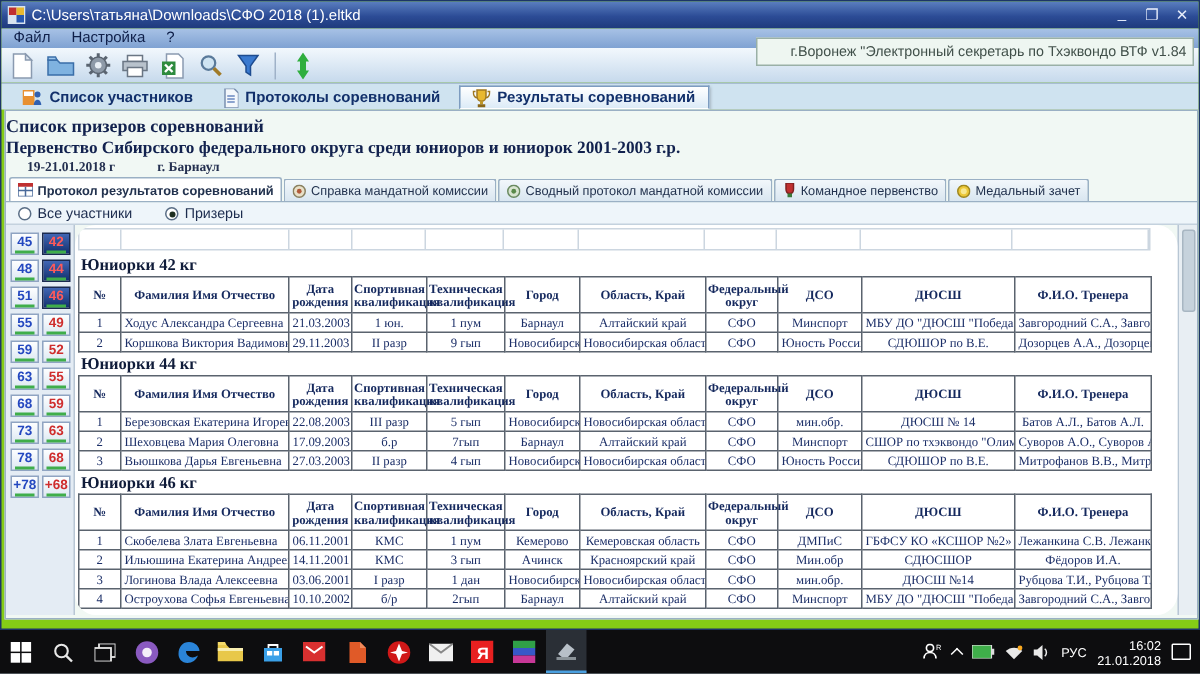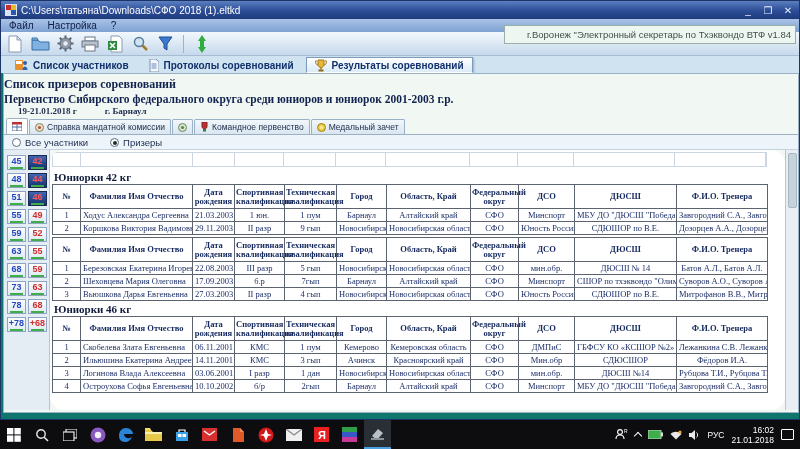--- a/index.html
+++ b/index.html
@@ -1,19 +1,19 @@
 <!DOCTYPE html>
 <html><head>
 <meta charset="utf-8">
 <style>
   html,body{margin:0;padding:0;background:#000;}
   *{box-sizing:border-box;}
   .screen{position:relative;width:800px;height:449px;font-family:"Liberation Sans",sans-serif;overflow:hidden;background:#9fb6cf;}
   
-  .appwindow{position:absolute;left:0;top:0;width:800px;height:420px;background:#0f766e;border:1px solid #1c3566;}
+  .appwindow{position:absolute;left:0;top:0;width:800px;height:420px;background:#84cc16;border:1px solid #1c3566;}
   .titlebar{height:18px;background:linear-gradient(180deg,#5b7fc0 0%,#2c4c96 55%,#1e3a7c 100%);display:flex;align-items:center;color:#fff;font-size:10px;padding:0 4px;}
   .titlebar .apptitle{flex:1;margin-left:4px;white-space:nowrap;overflow:hidden;}
   .winbtns{display:flex;gap:6px;font-size:10px;color:#e8eefc;}
   .winbtn{width:14px;text-align:center;cursor:default;}
   .menubar{height:13px;background:linear-gradient(180deg,#a8c2e6,#7fa2d2);display:flex;align-items:center;gap:14px;padding:0 8px;font-size:10px;color:#0e1e48;}
   .toolbar{height:24px;background:linear-gradient(180deg,#f2f8fd,#c6d9ec);display:flex;align-items:center;gap:5px;padding:0 4px;border-bottom:1px solid #a8bdd4;}
   .tbico{width:20px;height:20px;display:flex;align-items:center;justify-content:center;}
   .tbdiv{width:1px;height:18px;background:#9fb2c8;margin:0 3px;}
   .applabelbox{position:absolute;right:3px;top:24px;width:292px;height:19px;background:#eef6f1;border:1px solid #9ab0a6;font-size:9.5px;color:#41504a;display:flex;align-items:center;justify-content:flex-end;padding:0 4px;white-space:nowrap;overflow:hidden;}
   
@@ -197,33 +197,35 @@
       </div>
 
       <div class="subtabs">
         <div class="subtab active">
           <svg width="10" height="9" viewBox="0 0 10 9">
               <rect x="0" y="0" width="10" height="9" fill="#fff" stroke="#4a6a9a"></rect>
               <rect x="0" y="0" width="10" height="2.5" fill="#c03030"></rect>
               <line x1="0" y1="5" x2="10" y2="5" stroke="#4a6a9a"></line>
               <line x1="5" y1="2.5" x2="5" y2="9" stroke="#4a6a9a"></line>
             </svg>
+          <span>Протокол результатов соревнований</span>
         </div>
         <div class="subtab">
           <svg width="9" height="9" viewBox="0 0 9 9">
               <circle cx="4.5" cy="4.5" r="4" fill="#e8e0c8" stroke="#8a8060"></circle>
               <circle cx="4.5" cy="4.5" r="1.6" fill="#b05a3a"></circle>
             </svg>
           <span>Справка мандатной комиссии</span>
         </div>
         <div class="subtab">
           <svg width="9" height="9" viewBox="0 0 9 9">
               <circle cx="4.5" cy="4.5" r="4" fill="#d8e4d0" stroke="#6a8a60"></circle>
               <circle cx="4.5" cy="4.5" r="1.6" fill="#5a8a4a"></circle>
             </svg>
+          <span>Сводный протокол мандатной комиссии</span>
         </div>
         <div class="subtab">
           <svg width="9" height="10" viewBox="0 0 9 10">
               <path d="M2 0h5v4c0 1.8-1 3-2.5 3S2 5.8 2 4z" fill="#c03030" stroke="#802020"></path>
               <rect x="3" y="7" width="3" height="2.5" fill="#3a7a3a"></rect>
             </svg>
           <span>Командное первенство</span>
         </div>
         <div class="subtab">
           <svg width="9" height="9" viewBox="0 0 9 9">
@@ -414,20 +416,21 @@
                   <td>9 гып</td>
                   <td>Новосибирск</td>
                   <td>Новосибирская область</td>
                   <td>СФО</td>
                   <td>Юность России</td>
                   <td>СДЮШОР по  В.Е.</td>
                   <td>Дозорцев А.А.,  Дозорцев С.А.</td>
                 </tr>
               </tbody>
             </table>
+            <div class="sectitle">Юниорки 44 кг</div>
             <table class="results">
               <colgroup>
                 <col style="width: 28px;">
                 <col style="width: 112px;">
                 <col style="width: 42px;">
                 <col style="width: 50px;">
                 <col style="width: 52px;">
                 <col style="width: 50px;">
                 <col style="width: 84px;">
                 <col style="width: 48px;">

